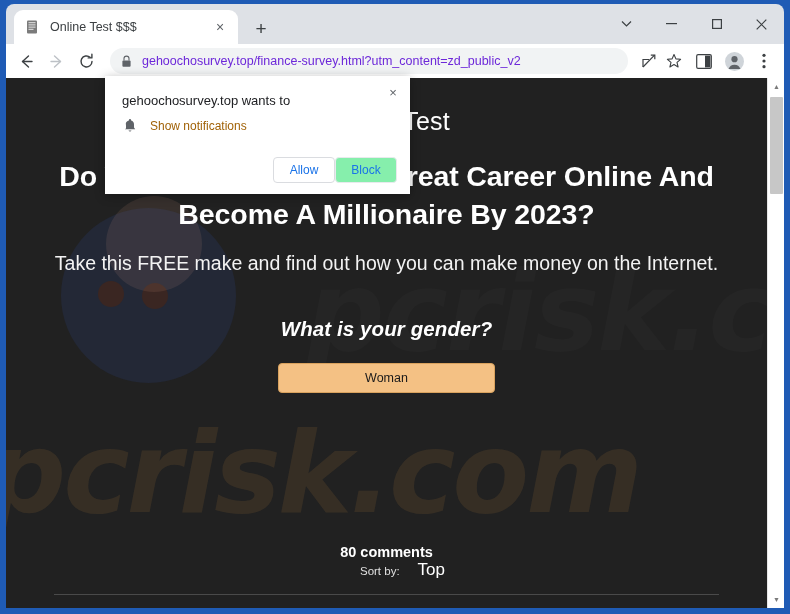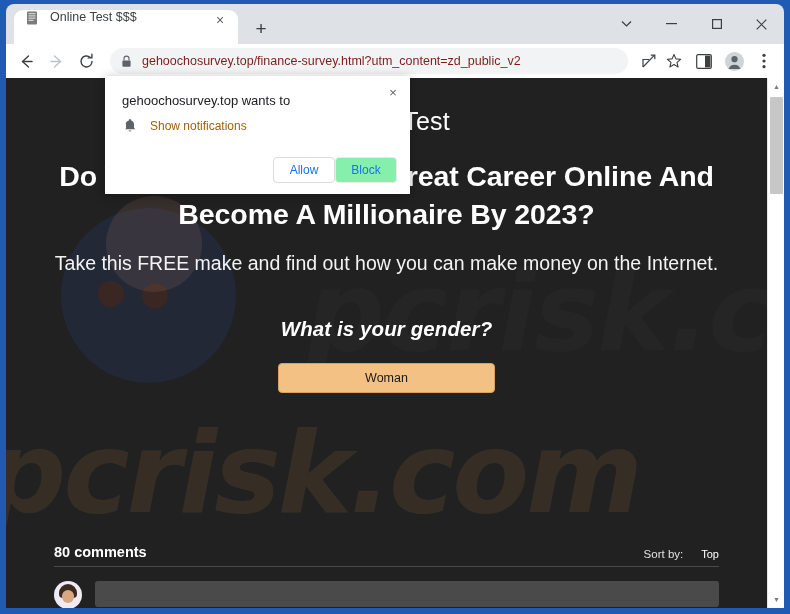--- a/index.html
+++ b/index.html
@@ -27,21 +27,21 @@
     border-top-right-radius: 8px;
   }
   #tab {
     position: absolute;
     left: 8px; top: 6px;
     width: 224px; height: 34px;
     background: #ffffff;
     border-top-left-radius: 9px;
     border-top-right-radius: 9px;
     display: flex;
-    align-items: flex-start;
+    align-items: center;
     padding: 0 8px 0 10px;
   }
   #tab-favicon {
     width: 16px; height: 16px;
     flex: 0 0 16px;
     position: relative;
   }
   #tab-favicon svg { display: block; }
   #tab-title {
     flex: 1 1 auto;
@@ -113,21 +113,21 @@
   }
   #lock-icon {
     flex: 0 0 13px;
     width: 13px; height: 13px;
     margin-right: 9px;
     display: flex; align-items: center; justify-content: center;
   }
   #url-text {
     flex: 1 1 auto;
     font-size: 12.5px;
-    color: #7f1d1d;
+    color: #6d28d9;
     white-space: nowrap;
     overflow: hidden;
   }
   #share-icon {
     flex: 0 0 18px;
     width: 18px; height: 18px;
     display: flex; align-items: center; justify-content: center;
     margin-left: 6px;
   }
   .tbicon {
@@ -261,38 +261,39 @@
   }
 
   
   #comments {
     position: absolute;
     left: 48px; right: 48px;
     top: 466px;
   }
   #comments-head {
     display: flex;
-    align-items: flex-end;
+    align-items: center;
     justify-content: space-between;
-    padding-bottom: 6px;
+    padding-bottom: 14px;
     border-bottom: 1px solid #4a4a4a;
+    flex-direction: column;
   }
   #comments-count {
     font-size: 14.5px;
     font-weight: 700;
     color: #ffffff;
   }
   #sort-wrap {
     display: flex;
     align-items: baseline;
     gap: 18px;
     margin-left: 32px;
   }
   #sort-label { font-size: 11.5px; color: #e0e0e0; }
-  #sort-value { font-size: 11px; color: #ffffff; }
+  #sort-value { font-size: 17px; color: #ffffff; }
   #comment-row {
     margin-top: 14px;
     display: flex;
     align-items: flex-start;
     gap: 13px;
   }
   #comment-avatar {
     width: 28px; height: 28px;
     border-radius: 50%;
     background: #f0eaf4;

